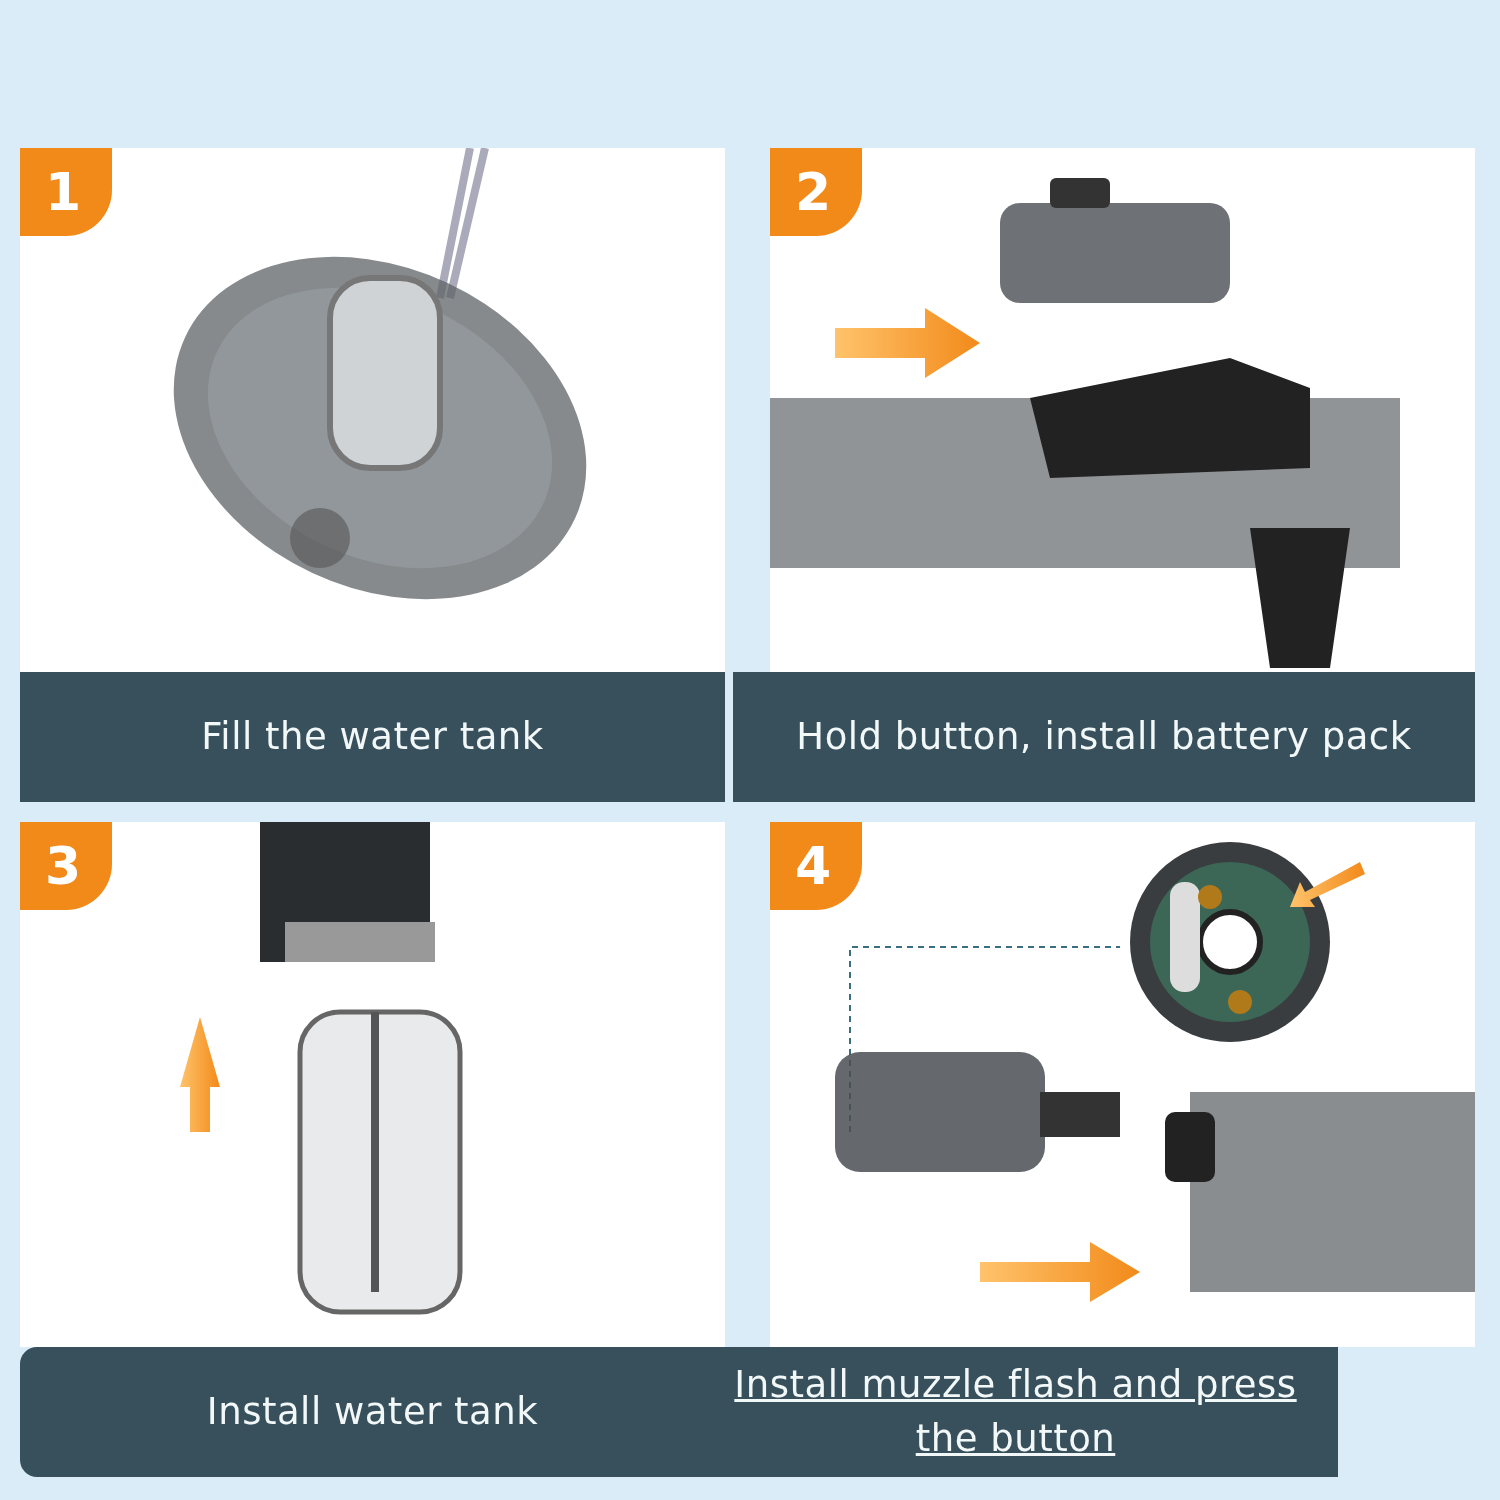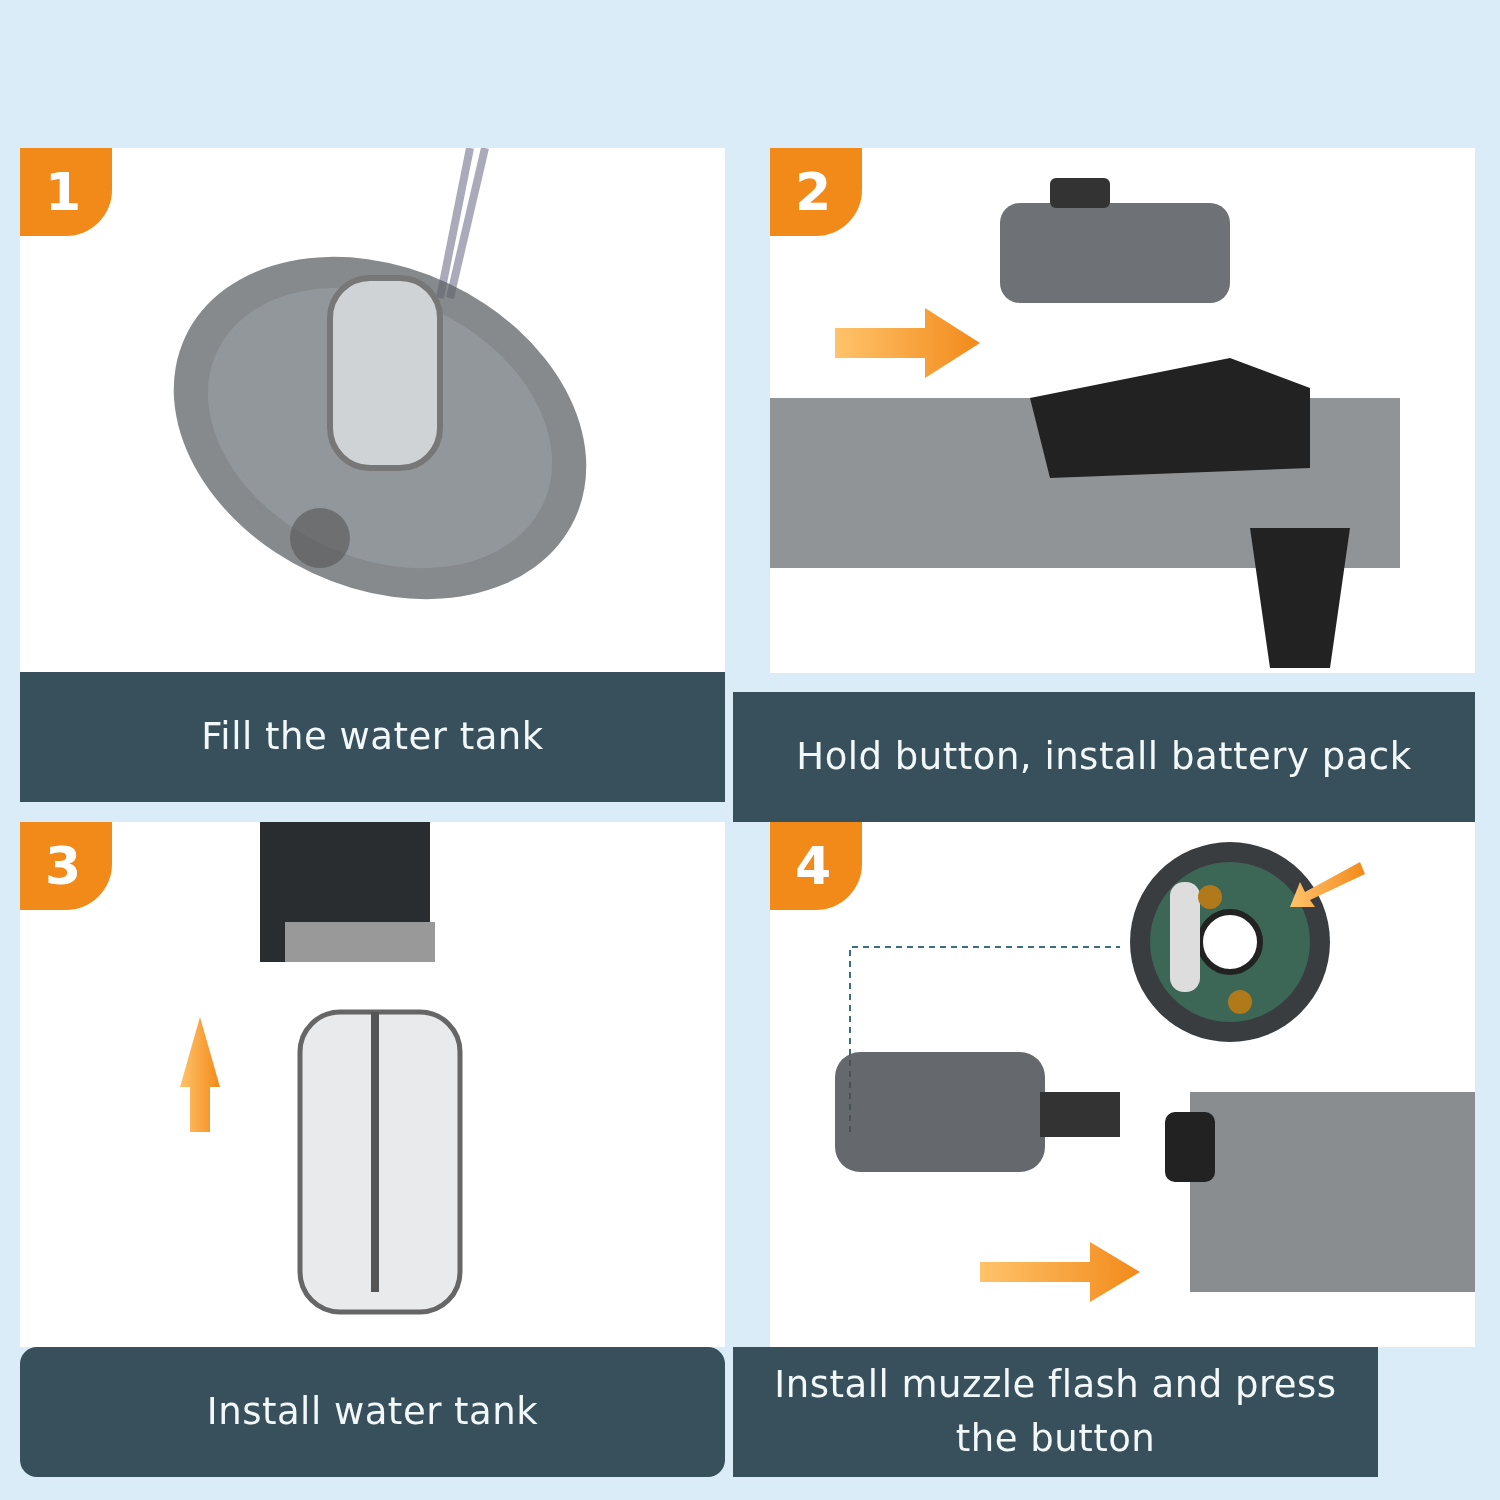--- a/index.html
+++ b/index.html
@@ -38,21 +38,21 @@
           <stop offset="0" stop-color="#ffc36b"></stop>
           <stop offset="1" stop-color="#f28a1a"></stop>
         </linearGradient>
       </defs>
     <polygon points="85,180 175,180 175,160 230,195 175,230 175,210 85,210" fill="url(#ar)"></polygon>
     <rect x="0" y="250" width="650" height="170" fill="#6b7074" opacity="0.75"></rect>
     <polygon points="280,250 480,210 560,240 560,320 300,330" fill="#222"></polygon>
     <polygon points="500,380 600,380 580,520 520,520" fill="#222"></polygon>
   </svg>
 </div>
-<div class="caption" style="left:733px;top:672px;width:742px;height:130px;margin-top:20px;">Hold button, install battery pack</div>
+<div class="caption" style="left:733px;top:672px;width:742px;height:130px;">Hold button, install battery pack</div>
 
 <div class="panel" style="left:20px;top:822px;width:705px;height:525px;">
   <div class="badge">3</div>
   <svg class="illus" style="left:0;top:0" width="705" height="525">
     <rect x="240" y="0" width="170" height="140" fill="#2a2d30"></rect>
     <rect x="265" y="100" width="150" height="40" fill="#999"></rect>
     <polygon points="180,195 160,265 170,265 170,310 190,310 190,265 200,265" fill="url(#ar)"></polygon>
     <rect x="280" y="190" width="160" height="300" rx="40" fill="#e8eaeb" stroke="#666" stroke-width="5"></rect>
     <line x1="355" y1="190" x2="355" y2="470" stroke="#555" stroke-width="8"></line>
   </svg>
@@ -70,13 +70,13 @@
     <circle cx="440" cy="75" r="12" fill="#b07a1a"></circle>
       <circle cx="470" cy="180" r="12" fill="#b07a1a"></circle>
     <polygon points="590,40 535,70 530,60 520,85 545,85 540,78 595,52" fill="url(#ar)"></polygon>
     <rect x="65" y="230" width="210" height="120" rx="25" fill="#4a4e52" opacity="0.85"></rect>
     <rect x="270" y="270" width="80" height="45" fill="#333"></rect>
     <rect x="420" y="270" width="285" height="200" fill="#6b7074" opacity="0.8"></rect>
     <rect x="395" y="290" width="50" height="70" rx="10" fill="#222"></rect>
     <polygon points="210,440 320,440 320,420 370,450 320,480 320,460 210,460" fill="url(#ar)"></polygon>
   </svg>
 </div>
-<div class="caption" style="left:733px;top:1347px;width:645px;height:130px;">Install muzzle flash and press the button</div>
+<div class="caption" style="left:693px;top:1347px;width:645px;height:130px;text-decoration:underline;">Install muzzle flash and press the button</div>
 
 </body></html>

